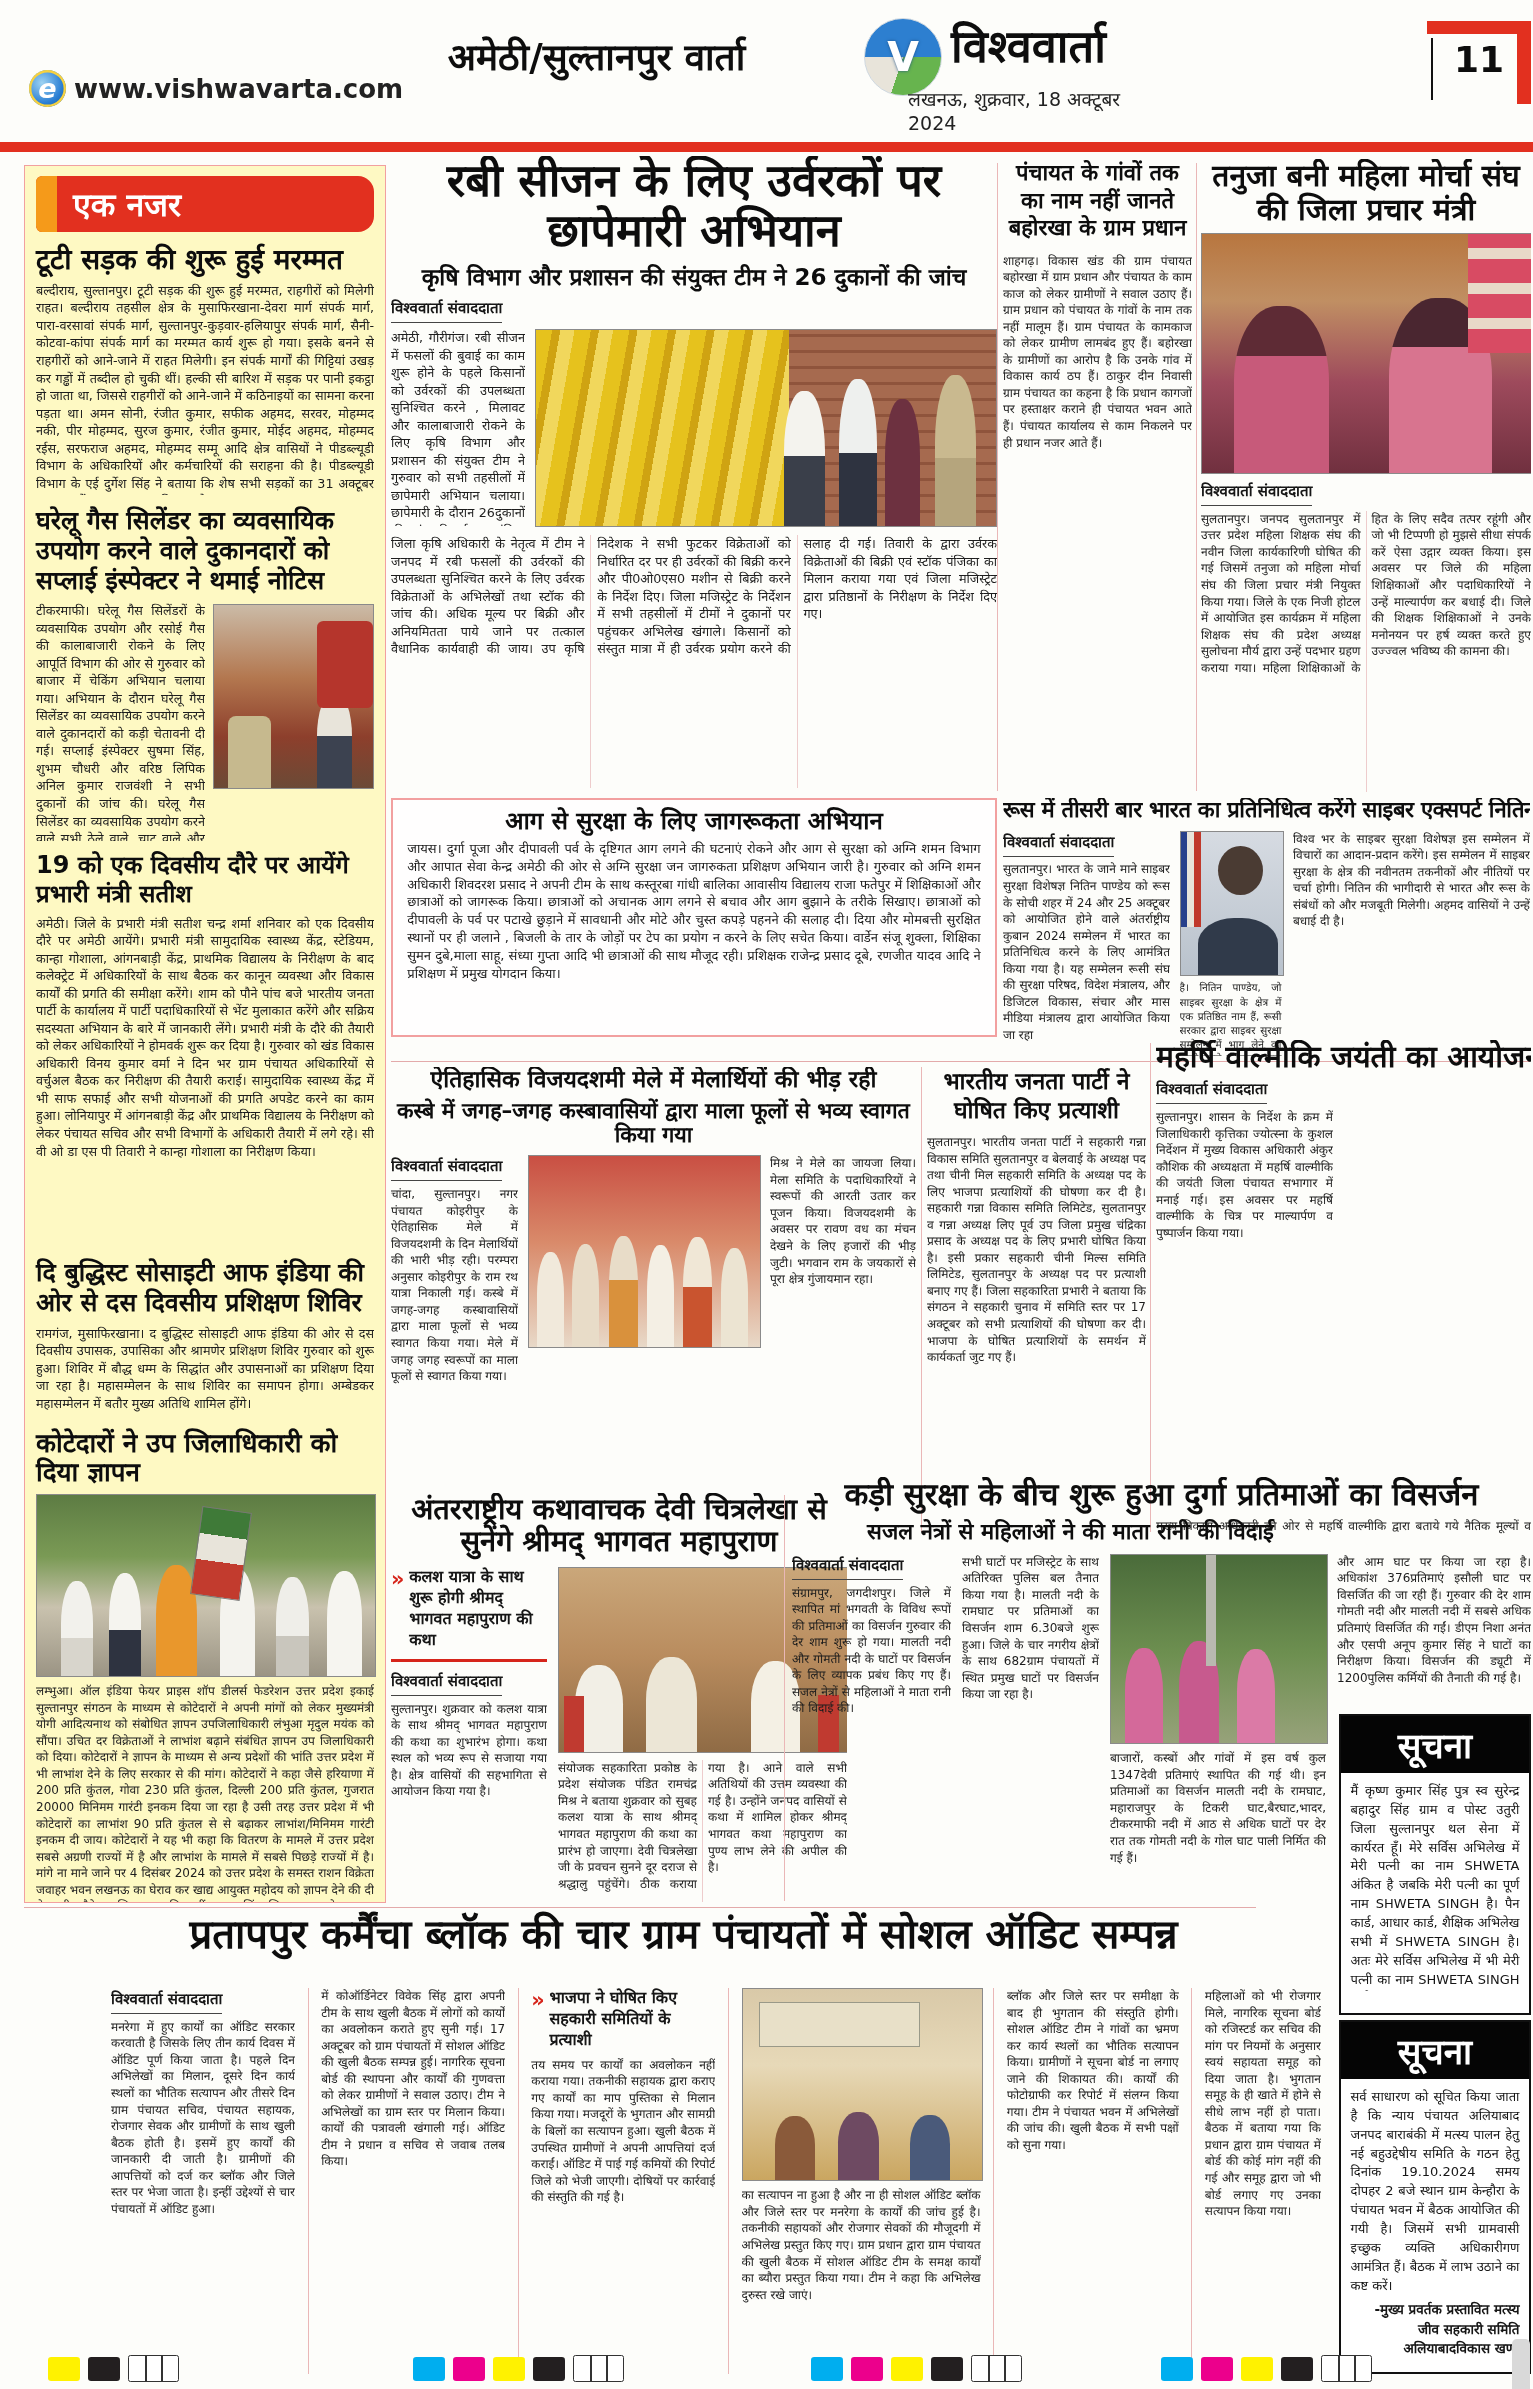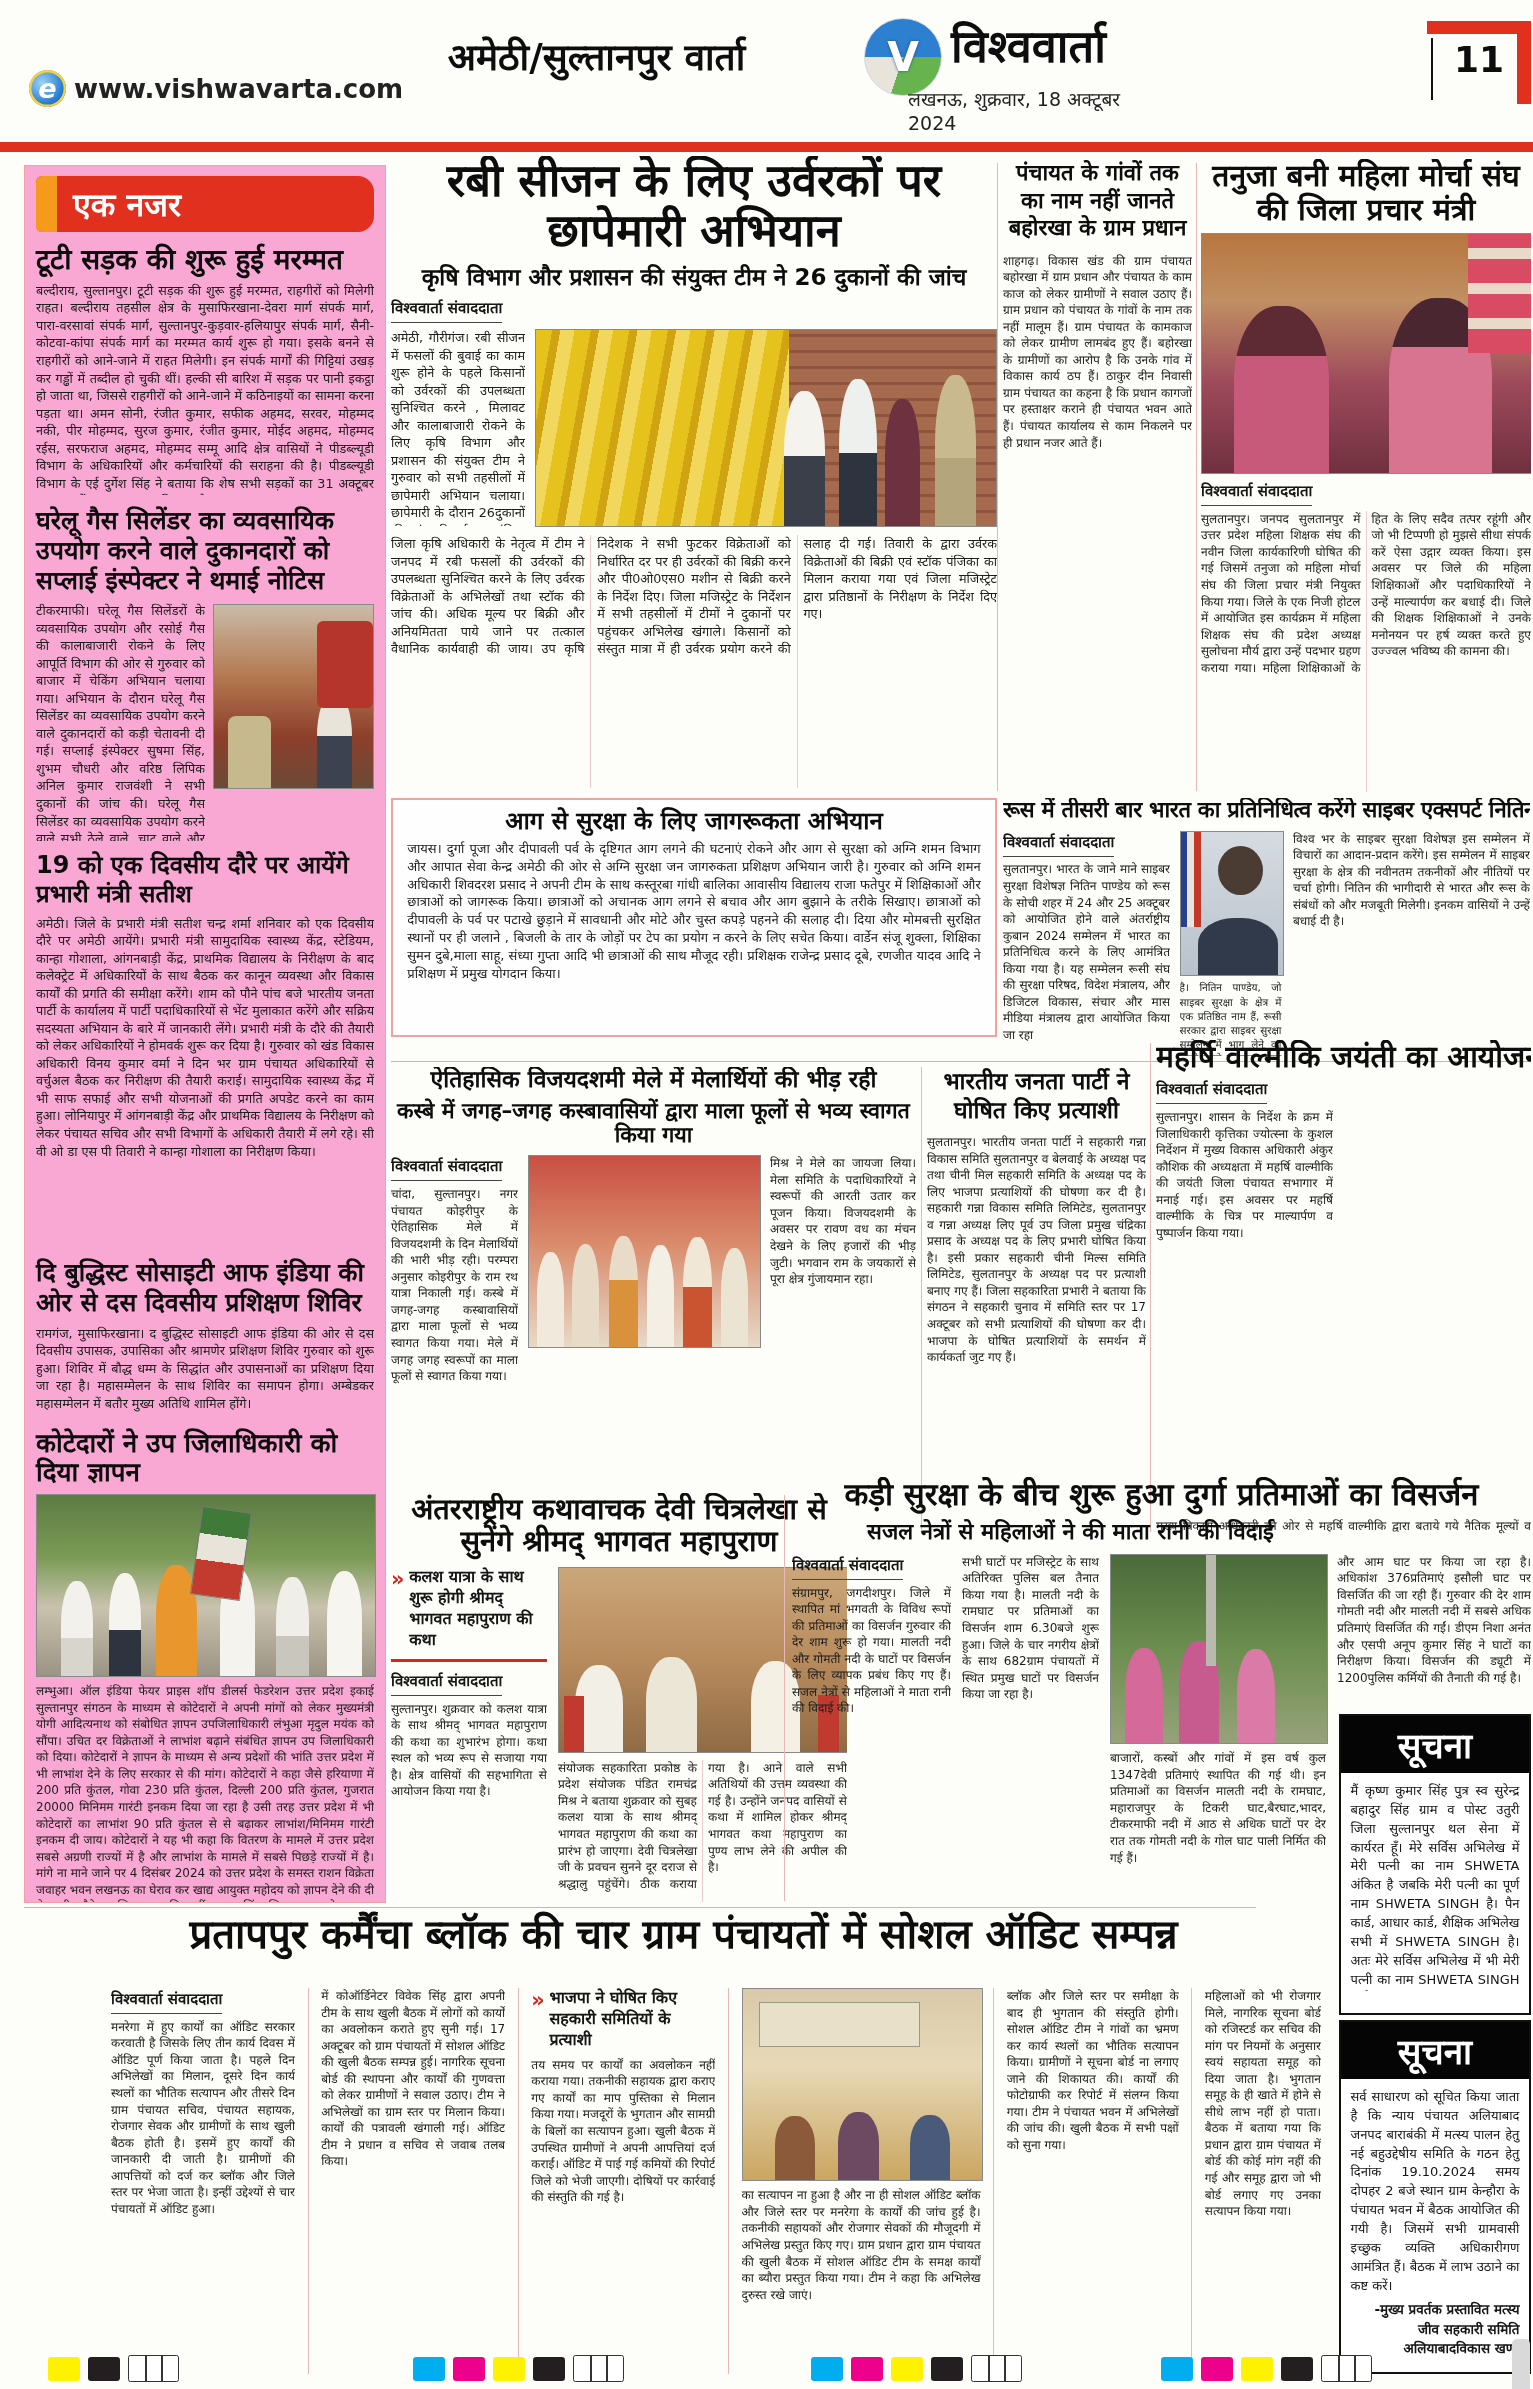--- a/index.html
+++ b/index.html
@@ -46,21 +46,21 @@
   <div class="abs headline" style="left:951px;top:22px;font-size:45px;">विश्ववार्ता</div>
   <div class="abs" style="left:908px;top:86px;width:223px;font-size:19px;font-weight:normal;color:#222;">लखनऊ,  शुक्रवार, 18 अक्टूबर 2024</div>
 
   <div class="abs" style="left:1427px;top:20.7px;width:103px;height:13.5px;background:#e2301f;"></div>
   <div class="abs" style="left:1517px;top:20.7px;width:13.5px;height:83px;background:#e2301f;"></div>
   <div class="abs" style="left:1431px;top:38px;width:2.4px;height:62px;background:#111;"></div>
   <div class="abs headline" style="left:1454px;top:40px;font-size:36px;">11</div>
 
   <div class="abs" style="left:0;top:142px;width:1533px;height:10.3px;background:#e2301f;"></div>
 
-  <div class="abs" style="left:24px;top:165px;width:362px;height:1738px;border:1.6px solid #f2a0a0;box-sizing:border-box;background:#f9a8d4;padding:9.5px 11px;overflow:hidden;">
+  <div class="abs" style="left:24px;top:165px;width:362px;height:1738px;border:1.6px solid #f2a0a0;box-sizing:border-box;background:#fef9c3;padding:9.5px 11px;overflow:hidden;">
     <div style="position:relative;height:56px;background:#e2301f;border-radius:6.4px 16px 16px 6.4px;display:flex;align-items:center;">
       <span style="position:absolute;left:0;top:0;bottom:0;width:20.7px;background:#f59a1a;border-radius:6.4px 0 0 6.4px;"></span>
       <span style="color:#fff;font-size:32px;font-weight:bold;padding-left:37px;">एक नजर</span>
     </div>
 
     <div class="headline" style="font-size:28px;margin:12.7px 0 6.4px;">टूटी सड़क की शुरू हुई मरम्मत</div>
     <div class="bodytxt" style="height:213px;">बल्दीराय, सुल्तानपुर। टूटी सड़क की शुरू हुई मरम्मत, राहगीरों को मिलेगी राहत। बल्दीराय तहसील क्षेत्र के मुसाफिरखाना-देवरा मार्ग संपर्क मार्ग, पारा-वरसावां संपर्क मार्ग, सुल्तानपुर-कुड़वार-हलियापुर संपर्क मार्ग, सैनी-कोटवा-कांपा संपर्क मार्ग का मरम्मत कार्य शुरू हो गया। इसके बनने से राहगीरों को आने-जाने में राहत मिलेगी। इन संपर्क मार्गों की गिट्टियां उखड़ कर गड्ढों में तब्दील हो चुकी थीं। हल्की सी बारिश में सड़क पर पानी इकट्ठा हो जाता था, जिससे राहगीरों को आने-जाने में कठिनाइयों का सामना करना पड़ता था। अमन सोनी, रंजीत कुमार, सफीक अहमद, सरवर, मोहम्मद नकी, पीर मोहम्मद, सुरज कुमार, रंजीत कुमार, मोईद अहमद, मोहम्मद रईस, सरफराज अहमद, मोहम्मद सम्मू आदि क्षेत्र वासियों ने पीडब्ल्यूडी विभाग के अधिकारियों और कर्मचारियों की सराहना की है। पीडब्ल्यूडी विभाग के एई दुर्गेश सिंह ने बताया कि शेष सभी सड़कों का 31 अक्टूबर तक सड़कों का मरम्मत कर दिया जायेगा।</div>
 
     <div class="headline" style="font-size:25px;margin:11px 0 6.4px;line-height:1.2;">घरेलू गैस सिलेंडर का व्यवसायिक उपयोग करने वाले दुकानदारों को सप्लाई इंस्पेक्टर ने थमाई नोटिस</div>
     <div style="overflow:hidden;">
@@ -139,21 +139,21 @@
         <div class="bodytxt small" style="height:189px;">सुलतानपुर। भारत के जाने माने साइबर सुरक्षा विशेषज्ञ नितिन पाण्डेय को रूस के सोची शहर में 24 और 25 अक्टूबर को आयोजित होने वाले अंतर्राष्ट्रीय कुबान 2024 सम्मेलन में भारत का प्रतिनिधित्व करने के लिए आमंत्रित किया गया है। यह सम्मेलन रूसी संघ की सुरक्षा परिषद, विदेश मंत्रालय, और डिजिटल विकास, संचार और मास मीडिया मंत्रालय द्वारा आयोजित किया जा रहा</div>
       </div>
       <div>
         <div class="photo" style="width:102px;height:143px;background:linear-gradient(180deg,#d6dbe2 0%,#b9c2cc 100%);">
           <span style="position:absolute;left:0;top:0;width:20.7px;height:95px;background:linear-gradient(90deg,#27408b 0 6.4px,#e8e4da 6.4px 13.5px,#c0392b 13.5px 20.7px);"></span>
           <span style="position:absolute;left:37px;top:14.3px;width:45px;height:49px;border-radius:50%;background:#4a3b33;"></span>
           <span class="fig" style="left:17.5px;width:80px;height:57px;background:#303a4a;"></span>
         </div>
         <div class="bodytxt small" style="width:102px;height:76px;margin-top:4.8px;font-size:10.3px;">है। नितिन पाण्डेय, जो साइबर सुरक्षा के क्षेत्र में एक प्रतिष्ठित नाम हैं, रूसी सरकार द्वारा साइबर सुरक्षा सम्मेलन में भाग लेने का इससे पहले दो बार सम्मान प्राप्त कर चुके हैं और यह उनका तीसरा अवसर होगा। इससे पहले भी वह भारत का प्रतिनिधित्व अंतर्राष्ट्रीय स्तर पर कई बार कर चुके हैं।</div>
       </div>
-      <div class="bodytxt small" style="flex:1;height:216px;">विश्व भर के साइबर सुरक्षा विशेषज्ञ इस सम्मेलन में विचारों का आदान-प्रदान करेंगे। इस सम्मेलन में साइबर सुरक्षा के क्षेत्र की नवीनतम तकनीकों और नीतियों पर चर्चा होगी। नितिन की भागीदारी से भारत और रूस के संबंधों को और मजबूती मिलेगी। इनकम वासियों ने उन्हें बधाई दी है।</div>
+      <div class="bodytxt small" style="flex:1;height:216px;">विश्व भर के साइबर सुरक्षा विशेषज्ञ इस सम्मेलन में विचारों का आदान-प्रदान करेंगे। इस सम्मेलन में साइबर सुरक्षा के क्षेत्र की नवीनतम तकनीकों और नीतियों पर चर्चा होगी। नितिन की भागीदारी से भारत और रूस के संबंधों को और मजबूती मिलेगी। अहमद वासियों ने उन्हें बधाई दी है।</div>
     </div>
   </div>
 
   <div class="abs hrule" style="left:391px;top:1061px;width:1139px;"></div>
 
   <div class="abs" style="left:391px;top:1067px;width:525px;height:469px;overflow:hidden;">
     <div class="headline center" style="font-size:23px;">ऐतिहासिक विजयदशमी मेले में मेलार्थियों की भीड़ रही</div>
     <div class="headline center" style="font-size:21.5px;margin-top:6.4px;">कस्बे में जगह–जगह कस्बावासियों द्वारा माला फूलों से भव्य स्वागत किया गया</div>
     <div class="flexrow" style="gap:9.5px;margin-top:8px;">
       <div style="width:127px;">

